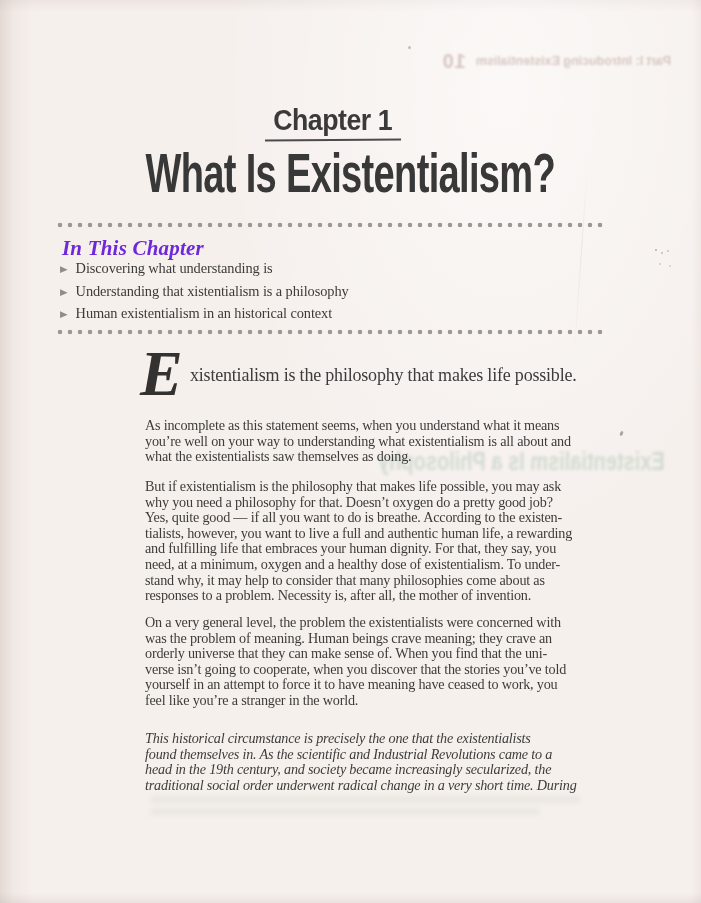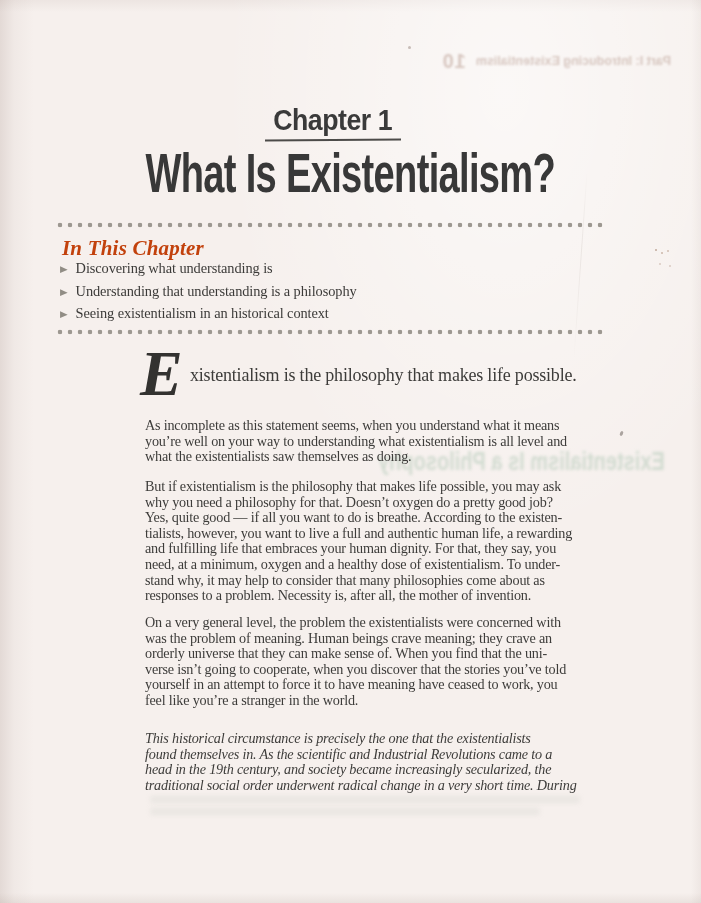--- a/index.html
+++ b/index.html
@@ -59,21 +59,21 @@
     position:absolute;left:57px;width:549px;height:6px;
     background-image:radial-gradient(circle at 3px 3px, #9d9891 2px, rgba(157,152,145,0) 2.6px);
     background-size:10px 6px;background-repeat:repeat-x;
   }
   .dots-top{top:222px;} .dots-bottom{top:329px;}
 
   
   .itc-heading{
     position:absolute;top:236px;left:62px;
     font-family:"Liberation Serif", serif;font-style:italic;font-weight:700;
-    font-size:21px;color:#c2410c;letter-spacing:0.2px;
+    font-size:21px;color:#6d28d9;letter-spacing:0.2px;
   }
   .itc-list{position:absolute;top:260px;left:60px;}
   .itc-item{display:flex;align-items:baseline;height:22.7px;font-size:14.4px;color:#3c3b39;letter-spacing:-0.1px;}
   .itc-item .bullet{
     color:#918d85;font-size:10px;margin-right:8px;position:relative;top:-1px;
     display:inline-block;transform:scaleY(0.9);
   }
 
   
   .drop-cap{
@@ -140,34 +140,34 @@
 
   <div class="dots-row dots-top"></div>
   <div class="itc-heading">In This Chapter</div>
   <div class="itc-list">
       <div class="itc-item">
         <span class="bullet">▶</span>
         <span>Discovering what understanding is</span>
       </div>
       <div class="itc-item">
         <span class="bullet">▶</span>
-        <span>Understanding that understanding is a philosophy</span>
+        <span>Understanding that xistentialism is a philosophy</span>
       </div>
       <div class="itc-item">
         <span class="bullet">▶</span>
-        <span>Seeing existentialism in an historical context</span>
+        <span>Human existentialism in an historical context</span>
       </div>
     </div>
   <div class="dots-row dots-bottom"></div>
 
   <div class="drop-cap">E</div>
   <div class="opening-line">xistentialism is the philosophy that makes life possible.</div>
   <div class="body-copy">
       <p class="para"><span>As incomplete as this statement seems, when you understand what it means
-you’re well on your way to understanding what existentialism is all level and
+you’re well on your way to understanding what existentialism is all about and
 what the existentialists saw themselves as doing.</span></p>
       <p class="para"><span>But if existentialism is the philosophy that makes life possible, you may ask
 why you need a philosophy for that. Doesn’t oxygen do a pretty good job?
 Yes, quite good — if all you want to do is breathe. According to the existen-
 tialists, however, you want to live a full and authentic human life, a rewarding
 and fulfilling life that embraces your human dignity. For that, they say, you
 need, at a minimum, oxygen </span><span class="em">and</span><span> a healthy dose of existentialism. To under-
 stand why, it may help to consider that many philosophies come about as
 responses to a problem. Necessity is, after all, the mother of invention.</span></p>
       <p class="para"><span>On a very general level, the problem the existentialists were concerned with

